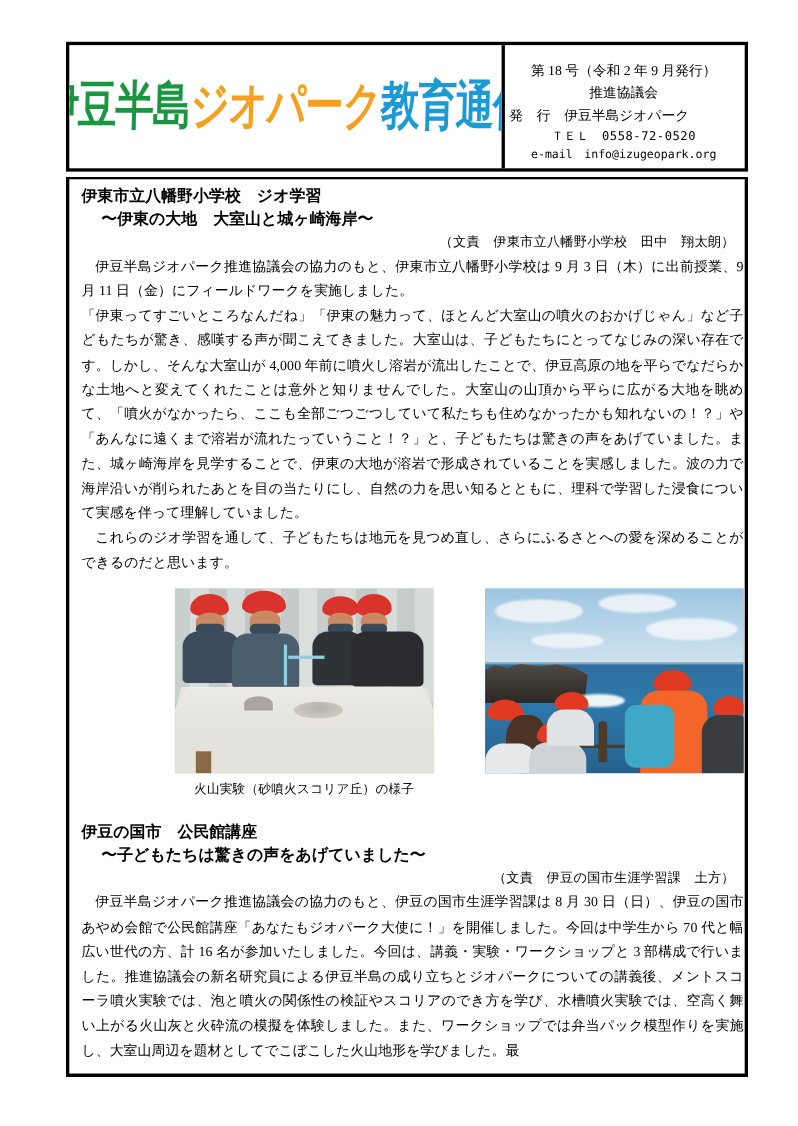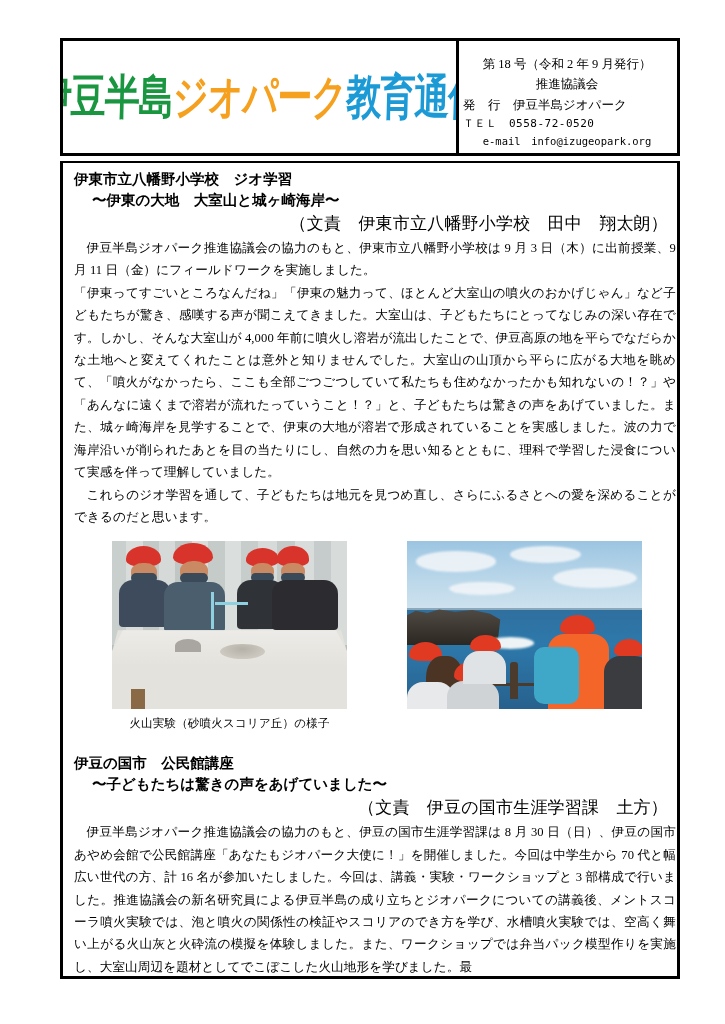--- a/index.html
+++ b/index.html
@@ -64,21 +64,21 @@
     font-size: 12.5px;
     line-height: 1.62;
   }
   .info-line { white-space: nowrap; }
   .info-line.c { text-align: center; }
   .info-mono {
     font-family: "DejaVu Sans Mono", monospace;
     font-size: 11px;
     letter-spacing: 0px;
   }
-  .info-tel { letter-spacing: 0.5px; }
+  .info-tel { text-align: center; letter-spacing: 0.5px; }
   .info-mail { text-align: center; font-size: 10.5px; }
 
   
   .content-box {
     border: 3px solid #000;
     border-top: 2px solid #000;
     width: 620px;
     margin-left: 2px;
     margin-top: 5px;
     height: 818px;
@@ -90,21 +90,21 @@
     font-family: "DejaVu Sans", "Liberation Sans", sans-serif;
     font-size: 14.5px;
     font-weight: 700;
     line-height: 1.45;
     letter-spacing: 0px;
   }
   .art-title .sub { padding-left: 18px; }
 
   .byline {
     text-align: right;
-    font-size: 17px;
+    font-size: 12px;
     margin-top: 1px;
     margin-bottom: 2px;
     padding-right: 8px;
     letter-spacing: 0.2px;
   }
 
   .para {
     font-size: 12.6px;
     line-height: 1.78;
     text-align: justify;
@@ -114,21 +114,21 @@
   }
   .para.indent { text-indent: 1em; }
 
   
   .photo-row {
     display: flex;
     justify-content: space-between;
     margin-top: 13px;
     padding: 0 34px 0 38px;
   }
-  .photo-wrap { width: 235px; }
+  .photo-wrap { width: 235px; margin-left: 47px; }
   .photo {
     width: 235px;
     height: 168px;
     position: relative;
     overflow: hidden;
   }
   .caption {
     text-align: center;
     font-size: 11.5px;
     margin-top: 7px;

